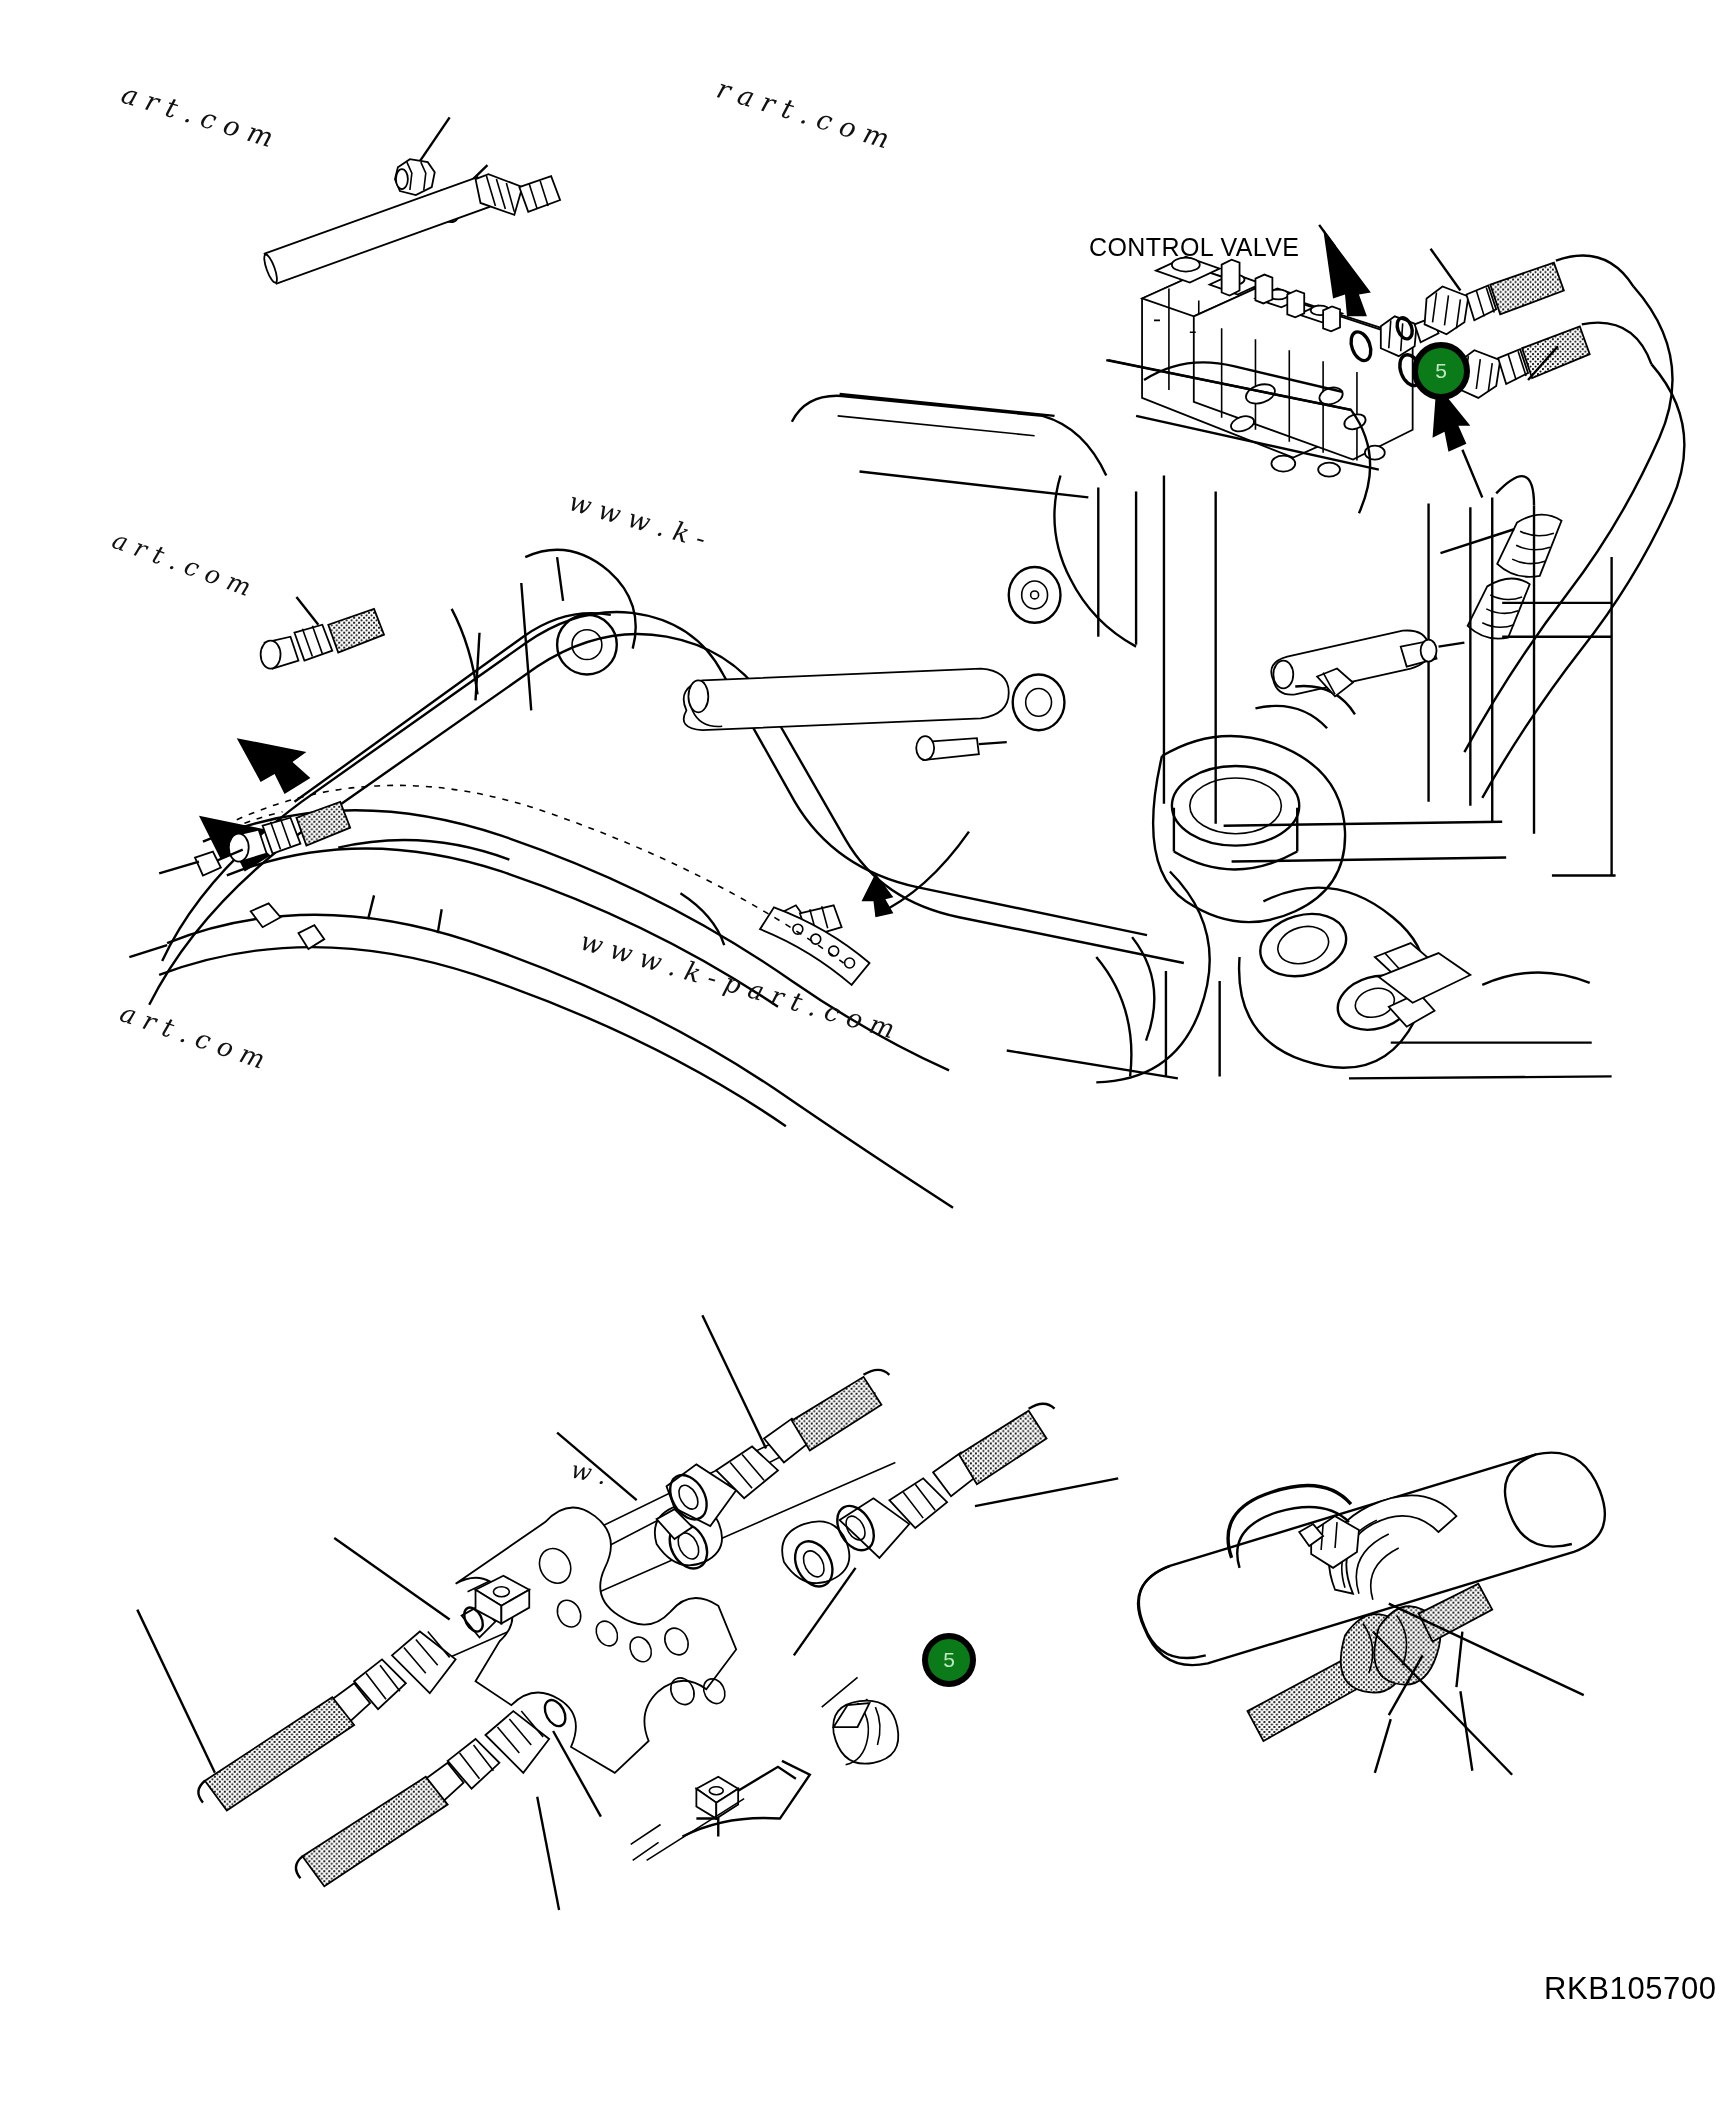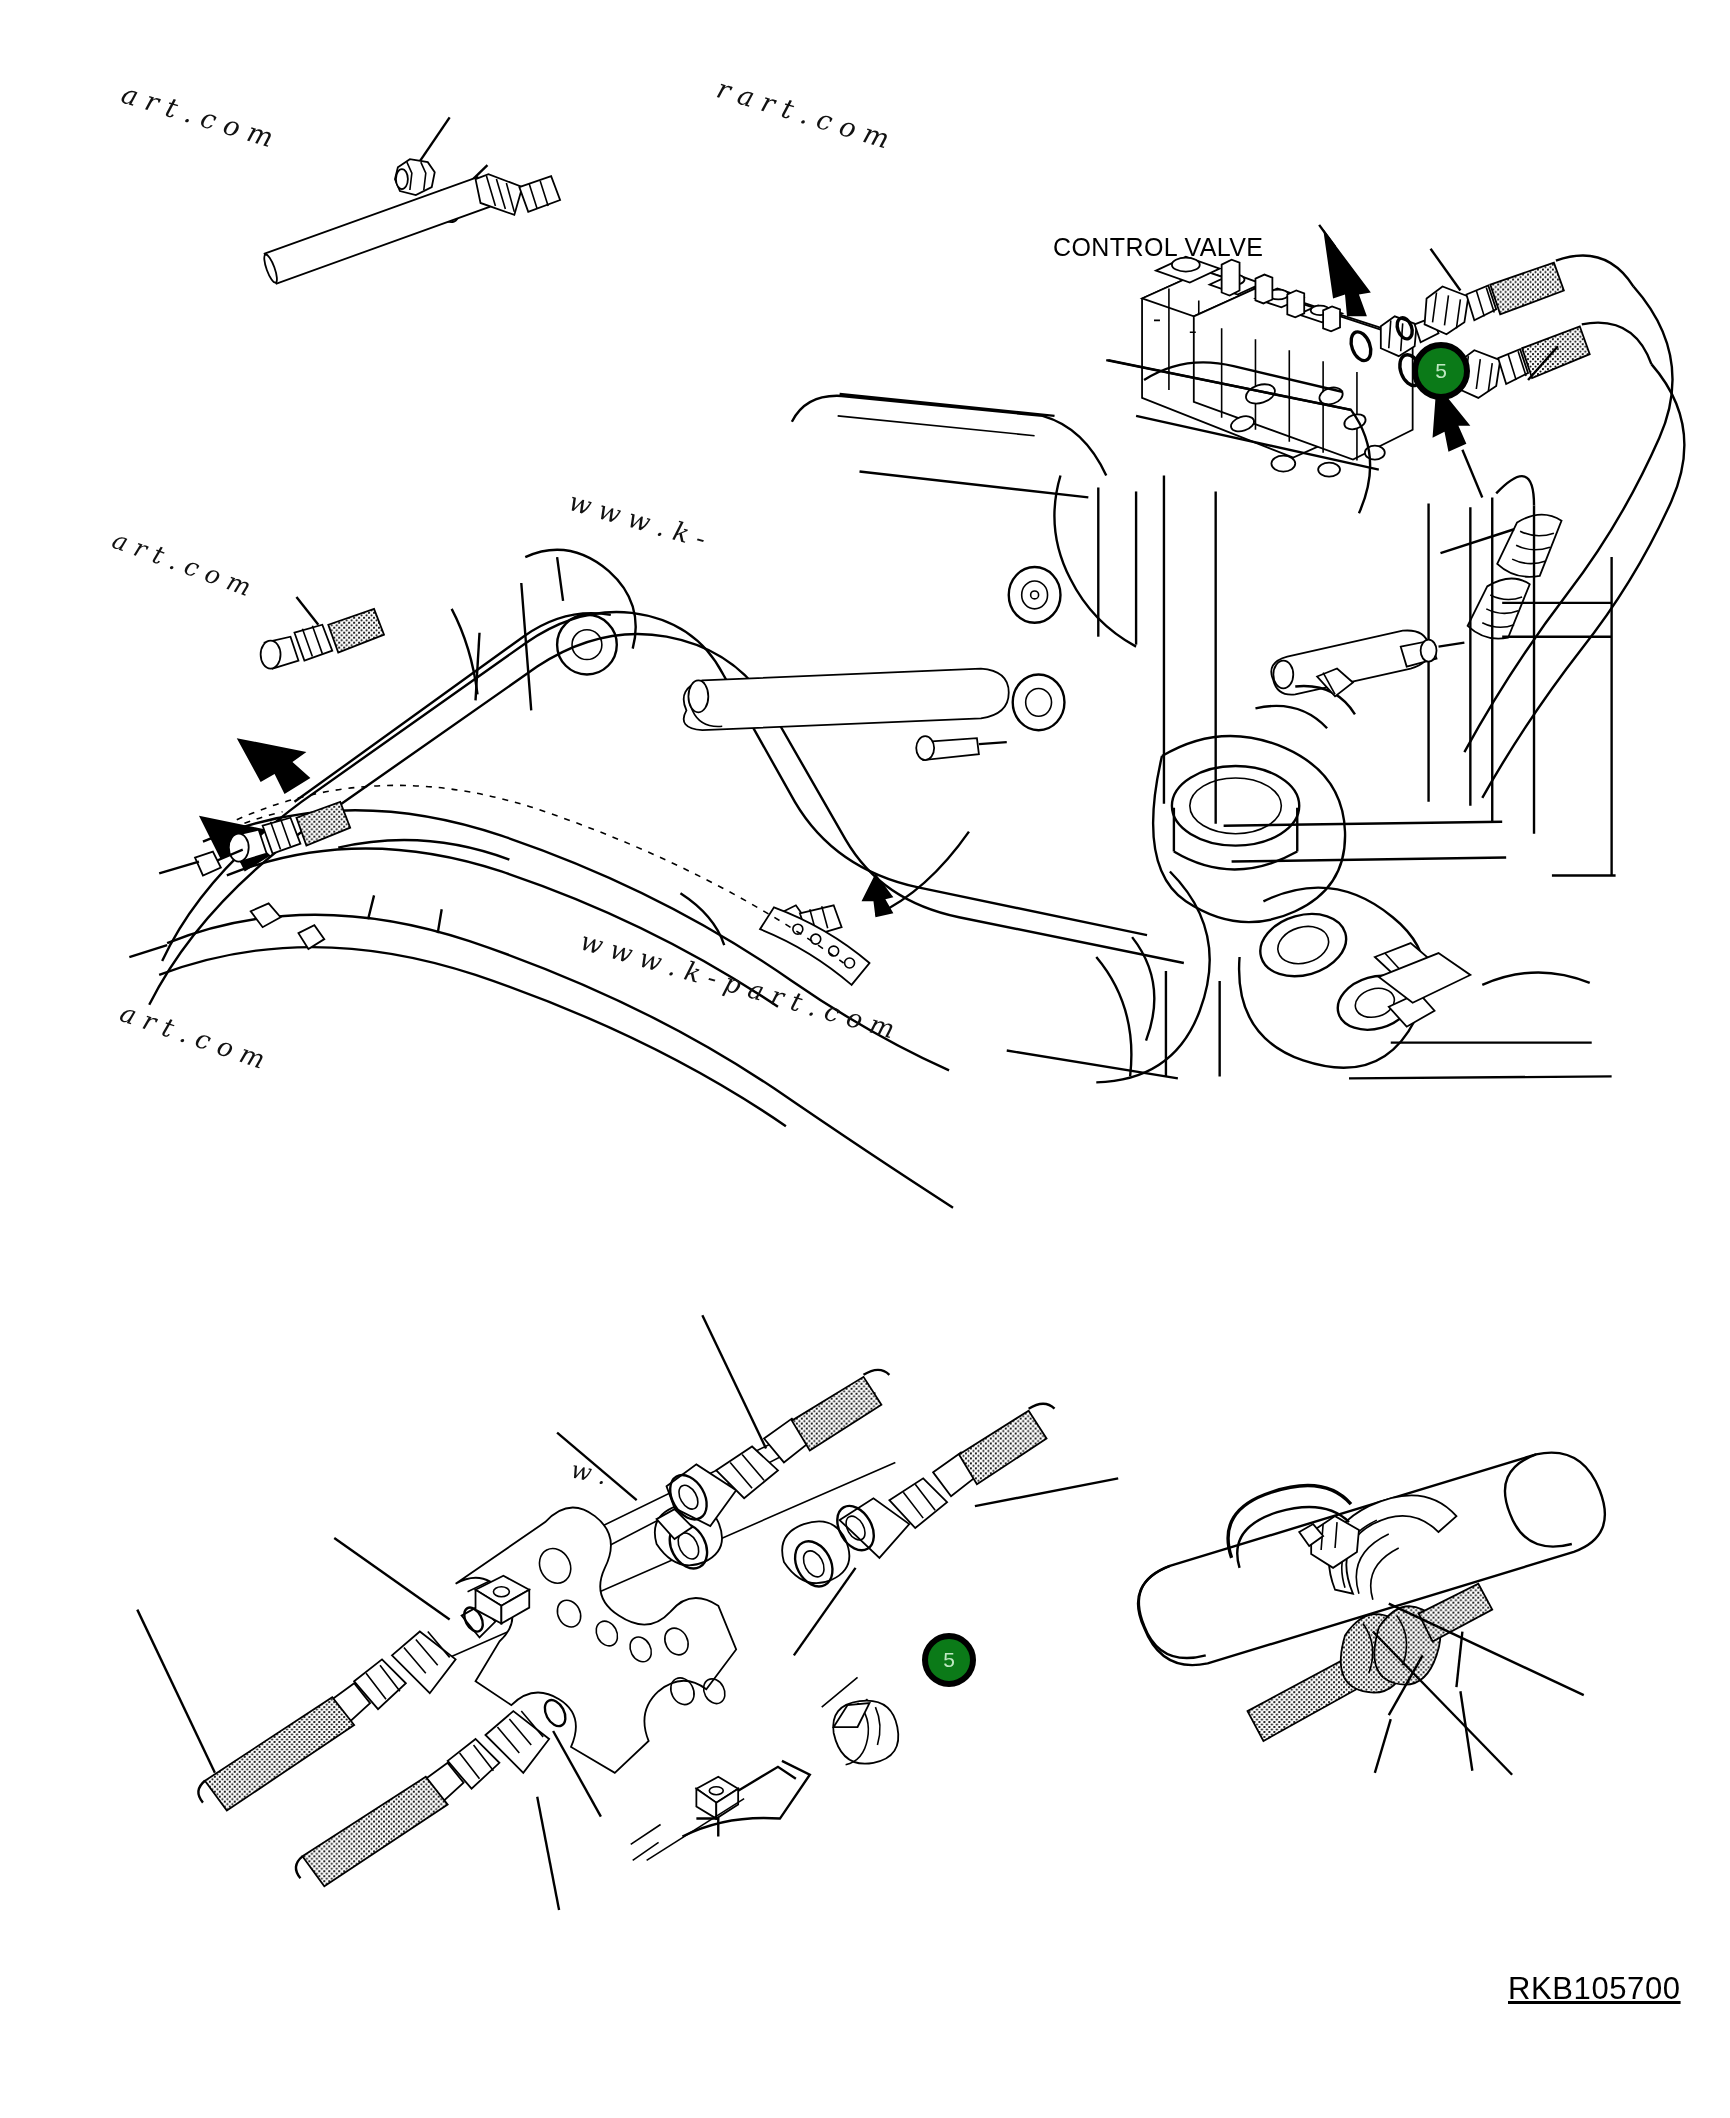--- a/index.html
+++ b/index.html
@@ -1,20 +1,20 @@
 <!DOCTYPE html>
 <html><head>
 <meta charset="utf-8">
 <style>
   html,body{margin:0;padding:0;background:#ffffff;}
   body{font-family:"Liberation Sans", sans-serif;}
   #page{position:relative;width:1730px;height:2118px;background:#ffffff;overflow:hidden;}
-  .lbl{position:absolute;font-family:"Liberation Sans", sans-serif;color:#000;white-space:nowrap;}
+  .lbl{position:absolute;font-family:"Liberation Sans", sans-serif;color:#000;white-space:nowrap;margin-left:36px;}
   #control-valve-label{left:1053px;top:233px;font-size:25px;letter-spacing:0.4px;}
-  #drawing-number{left:1508px;top:1971px;font-size:31px;letter-spacing:0.6px;text-decoration:underline;}
+  #drawing-number{left:1508px;top:1971px;font-size:31px;letter-spacing:0.6px;}
   .callout{position:absolute;border-radius:50%;background:var(--cg,#0b7a18);
            border:6px solid #000;display:flex;align-items:center;justify-content:center;
            color:#bfe8c2;font-size:21px;font-family:"Liberation Sans", sans-serif;}
   #callout-valve{left:1412px;top:342px;width:46px;height:46px;}
   #callout-bracket{left:922px;top:1633px;width:42px;height:42px;}
   .wm{position:absolute;font-family:"DejaVu Serif", serif;font-style:italic;color:#111;
       white-space:nowrap;pointer-events:none;}
   svg.art{position:absolute;left:0;top:0;width:1730px;height:2118px;}
   .ln{fill:none;stroke:#000;}
   .w1{stroke-width:1.6;}

